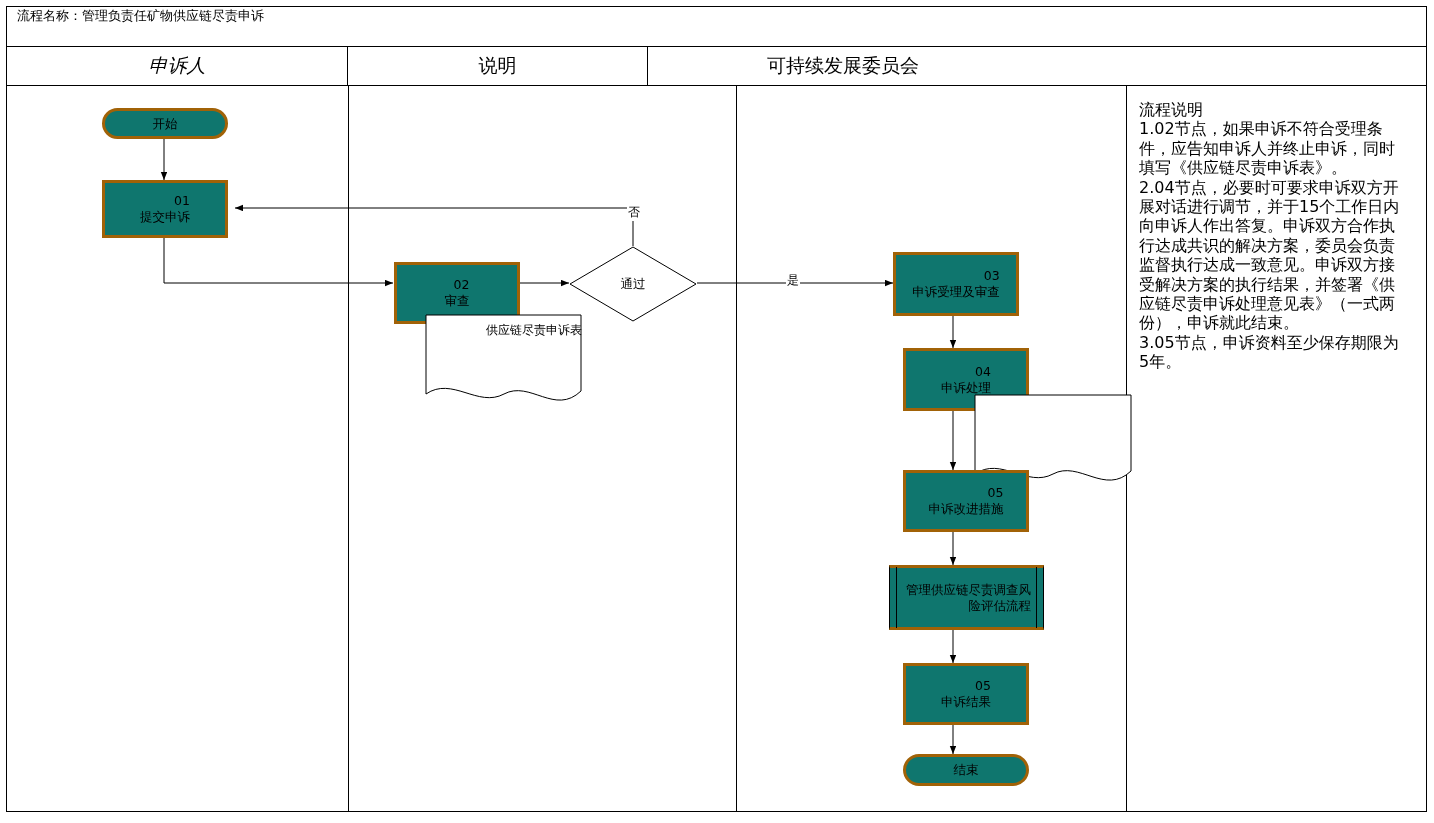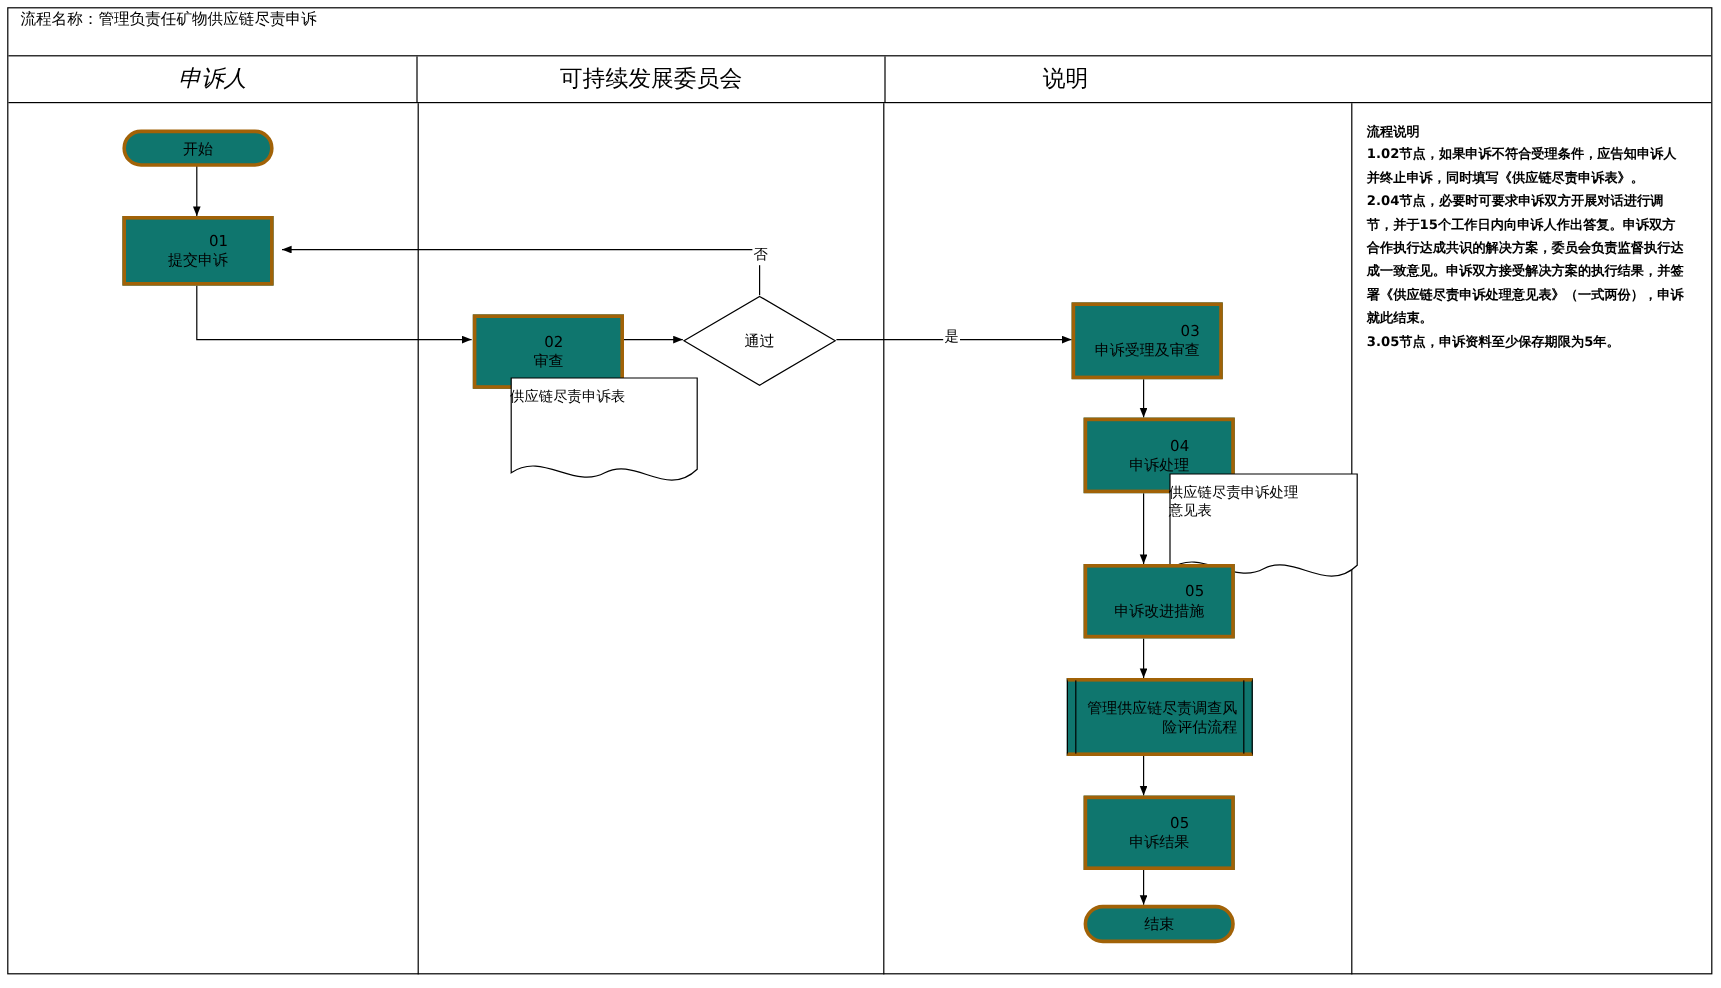--- a/index.html
+++ b/index.html
@@ -75,25 +75,24 @@
     width: 1px;
     height: 726px;
     background: #000;
   }
 
   .note {
     position: absolute;
     left: 1132px;
     top: 14px;
     width: 268px;
-    font-size: 11px;
+    font-size: 16px;
     line-height: 19.4px;
     white-space: pre-wrap;
     word-break: break-all;
-    font-weight: bold;
   }
 
   
   .shape {
     position: absolute;
     box-sizing: border-box;
     display: flex;
     align-items: center;
     justify-content: center;
     text-align: right;
@@ -136,21 +135,21 @@
     font-size: 12.5px;
   }
 
   .doc-wrap { position: absolute; }
   .doc-wrap svg { display: block; }
   .doc-label {
     position: absolute;
     left: 0;
     top: 0;
     width: 100%;
-    text-align: left;
+    text-align: right;
     font-size: 12px;
     line-height: 15px;
     padding-top: 9px;
     box-sizing: border-box;
     white-space: pre-line;
   }
 
   .edge-label {
     position: absolute;
     font-size: 12px;
@@ -173,22 +172,22 @@
 
   <div class="frame"></div>
 
   <div class="title-bar">
     <span class="title-label">流程名称：</span>
     <span class="title-value">管理负责任矿物供应链尽责申诉</span>
   </div>
 
   <div class="header-row">
     <div class="header-cell" style="width:341px;font-style:italic;">申诉人</div>
+    <div class="header-cell" style="width:300px;">说明</div>
     <div class="header-cell" style="width:390px;">可持续发展委员会</div>
-    <div class="header-cell" style="width:300px;">说明</div>
   </div>
 
   <div class="lanes">
 
     <div class="lane-divider" style="left:341px;"></div>
     <div class="lane-divider" style="left:729px;"></div>
     <div class="lane-divider" style="left:1119px;"></div>
 
     <svg class="connectors" viewBox="0 0 1419 726">
       <defs>
@@ -246,22 +245,20 @@
     <div class="shape process" style="left:886px; top:166px; width:126px; height:64px;">03
 申诉受理及审查</div>
 
     <div class="shape process" style="left:896px; top:262px; width:126px; height:63px;">04
 申诉处理</div>
 
     <div class="doc-wrap" style="left:967px; top:308px; width:158px; height:95px;">
       <svg width="158" height="95" viewBox="0 0 158 95">
         <path d="M1,1 L157,1 L157,77 C131,102 105,66 79,80 C53,94 27,62 1,80 Z" fill="#fff" stroke="#000" stroke-width="1"></path>
       </svg>
-      <div class="doc-label">供应链尽责申诉处理
-意见表</div>
     </div>
 
     <div class="shape process" style="left:896px; top:384px; width:126px; height:62px;">05
 申诉改进措施</div>
 
     <div class="shape process subprocess" style="left:882px; top:479px; width:155px; height:65px; padding:0 12px;">管理供应链尽责调查风险评估流程</div>
 
     <div class="shape process" style="left:896px; top:577px; width:126px; height:62px;">05
 申诉结果</div>
 

